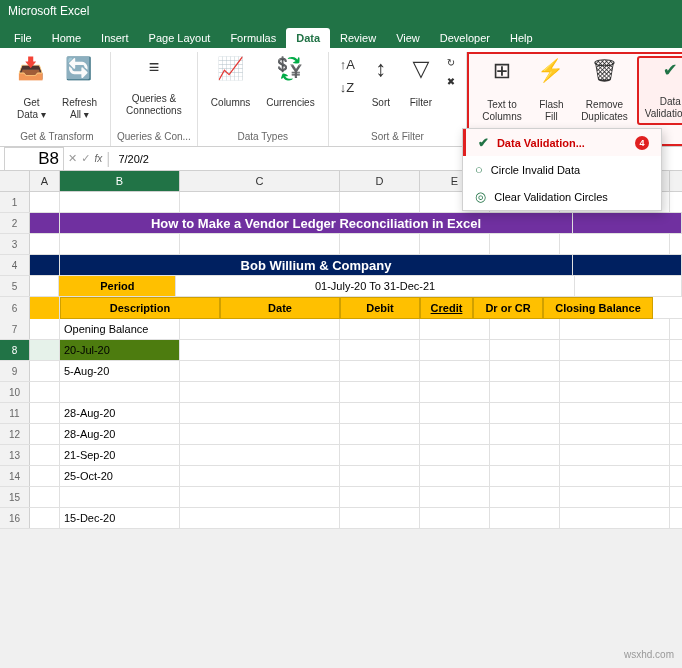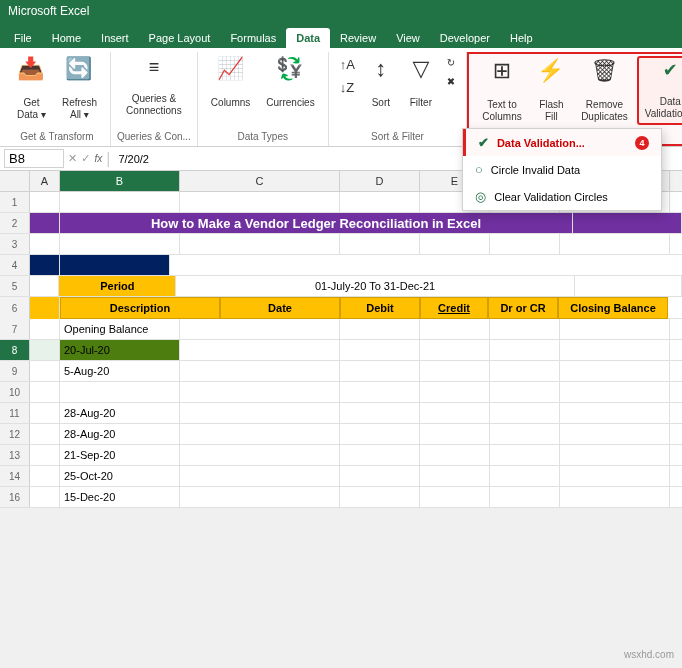--- a/index.html
+++ b/index.html
@@ -115,22 +115,22 @@
       display: flex;
       align-items: center;
       height: 24px;
       padding: 0 4px;
       gap: 4px;
     }
     .cell-ref {
       width: 60px;
       border: 1px solid #d0d0d0;
       padding: 1px 4px;
-      font-size: 13px;
-      text-align: left;
+      font-size: 17px;
+      text-align: right;
     }
     .formula-input {
       flex: 1;
       border: none;
       outline: none;
       font-size: 11px;
       padding: 0 4px;
     }
 
     
@@ -444,38 +444,39 @@
     <div class="cell" style="width:160px;"></div>
     <div class="cell" style="width:80px;"></div>
     <div class="cell" style="width:70px;"></div>
     <div class="cell" style="width:70px;"></div>
     <div class="cell" style="width:110px;"></div>
   </div>
 
   <div class="grid-row">
     <div class="row-num">4</div>
     <div class="cell" style="width:30px;background:#002060;"></div>
+    <div class="cell company-header" style="width:520px;font-size:13px;">Bob Willium &amp; Company</div>
     <div class="cell" style="width:110px;background:#002060;"></div>
   </div>
 
   <div class="grid-row">
     <div class="row-num">5</div>
     <div class="cell" style="width:30px;"></div>
     <div class="cell period-label" style="width:120px;">Period</div>
     <div class="cell period-value" style="width:410px;">01-July-20 To 31-Dec-21</div>
     <div class="cell" style="width:110px;"></div>
   </div>
 
   <div class="grid-row" style="height:22px;">
     <div class="row-num" style="height:22px;">6</div>
     <div class="cell" style="width:30px;height:22px;background:#ffc000;"></div>
     <div class="cell col-header-cell" style="width:160px;height:22px;">Description</div>
     <div class="cell col-header-cell" style="width:120px;height:22px;">Date</div>
     <div class="cell col-header-cell" style="width:80px;height:22px;">Debit</div>
-    <div class="cell col-header-cell" style="width:68px;height:22px;text-decoration:underline;">Credit</div>
+    <div class="cell col-header-cell" style="width:53px;height:22px;text-decoration:underline;">Credit</div>
     <div class="cell col-header-cell" style="width:70px;height:22px;">Dr or CR</div>
     <div class="cell col-header-cell" style="width:110px;height:22px;">Closing Balance</div>
   </div>
 
   <div class="grid-row">
     <div class="row-num">7</div>
     <div class="cell" style="width:30px;"></div>
     <div class="cell" style="width:120px;">Opening Balance</div>
     <div class="cell" style="width:160px;"></div>
     <div class="cell" style="width:80px;"></div>
@@ -554,20 +555,30 @@
     <div class="row-num">14</div>
     <div class="cell" style="width:30px;"></div>
     <div class="cell" style="width:120px;">25-Oct-20</div>
     <div class="cell" style="width:160px;"></div>
     <div class="cell" style="width:80px;"></div>
     <div class="cell" style="width:70px;"></div>
     <div class="cell" style="width:70px;"></div>
     <div class="cell" style="width:110px;"></div>
   </div>
 
+  <div class="grid-row">
+    <div class="row-num">15</div>
+    <div class="cell" style="width:30px;"></div>
+    <div class="cell" style="width:120px;"></div>
+    <div class="cell" style="width:160px;"></div>
+    <div class="cell" style="width:80px;"></div>
+    <div class="cell" style="width:70px;"></div>
+    <div class="cell" style="width:70px;"></div>
+    <div class="cell" style="width:110px;"></div>
+  </div>
 
   <div class="grid-row">
     <div class="row-num">16</div>
     <div class="cell" style="width:30px;"></div>
     <div class="cell" style="width:120px;">15-Dec-20</div>
     <div class="cell" style="width:160px;"></div>
     <div class="cell" style="width:80px;"></div>
     <div class="cell" style="width:70px;"></div>
     <div class="cell" style="width:70px;"></div>
     <div class="cell" style="width:110px;"></div>

